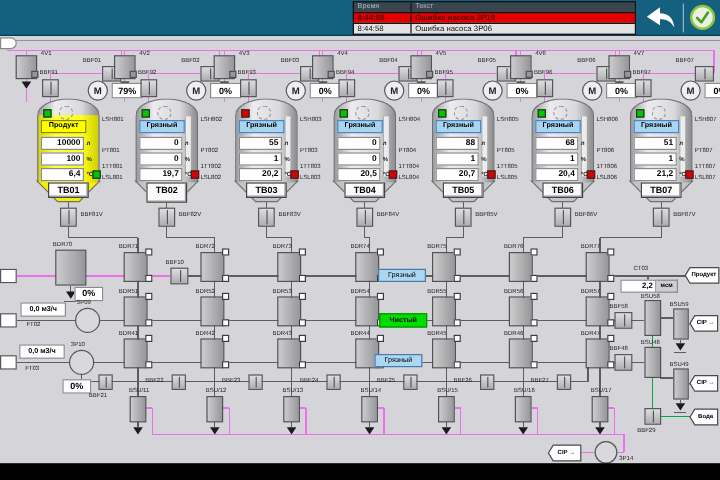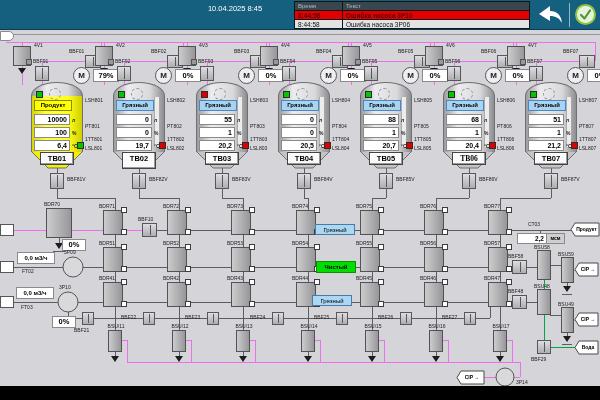--- a/index.html
+++ b/index.html
@@ -45,21 +45,20 @@
   .hot{position:absolute;cursor:pointer}
   #botbar{position:absolute;left:0;top:386px;width:600px;height:14px;background:#000;z-index:6}
   #toptab{position:absolute;left:0;top:31px;width:14px;height:10px;background:#fff;border:1px solid #8a8a8c;border-radius:0 5px 5px 0;z-index:2}
 </style>
 </head>
 <body>
 
 <div id="stage">
   <div id="hdr">
     <div id="dtblock">
-      <div class="l2">10.04.2025 8:45</div>
     </div>
     <div id="alarmtbl">
       <div class="arow ahead">
         <div class="acol-t">Время</div>
         <div class="acol-x">Текст</div>
       </div>
       <div class="arow adata" id="alarm-row-0" style="background:#E20000;color:#5C0000;font-weight:700">
         <div class="acol-t">8:44:58</div>
         <div class="acol-x">Ошибка насоса 3Р10</div>
       </div>
@@ -409,21 +408,21 @@
       <div class="unit" style="left: 484px; top: 87px; width: 10px; height: 6px; position: absolute;">л</div>
       <div class="valrow" style="left: 446px; top: 97px; width: 36px; height: 11px; position: absolute;">1</div>
       <div class="unit" style="left: 484px; top: 100px; width: 10px; height: 6px; position: absolute;">%</div>
       <div class="valrow" style="left: 446px; top: 110px; width: 36px; height: 11px; position: absolute;">20,4</div>
       <div class="unit" style="left: 484px; top: 113px; width: 12px; height: 6px; position: absolute;">°C</div>
       <div class="lbl" style="left: 497px; top: 67px; width: 26px; height: 6px; position: absolute;">LSH806</div>
       <div class="lbl" style="left: 497px; top: 93px; width: 26px; height: 6px; position: absolute;">PT806</div>
       <div class="lbl" style="left: 497px; top: 106px; width: 26px; height: 6px; position: absolute;">1TT806</div>
       <div class="sqind" style="left: 489px; top: 112px; width: 7px; height: 7px; background: rgb(221, 0, 0); position: absolute;"></div>
       <div class="lbl" style="left: 497px; top: 115px; width: 26px; height: 6px; position: absolute;">LSL806</div>
-      <div class="plate" style="left: 452px; top: 122px; width: 34px; height: 13px; position: absolute; font-family: Liberation Serif, serif;">ТВ06</div>
+      <div class="plate" style="left: 452px; top: 122px; width: 34px; height: 13px; position: absolute;">ТВ06</div>
       <div class="vbox" style="left: 462px; top: 143px; width: 14px; height: 16px; position: absolute;"></div>
       <div class="lbl" style="left: 479px; top: 146px; width: 28px; height: 6px; position: absolute;">BBF86V</div>
       <div class="blk" style="left: 507px; top: 16px; width: 18px; height: 20px; position: absolute;"></div>
       <div class="blk" style="left: 520px; top: 29px; width: 6px; height: 6px; background: rgb(152, 152, 154); position: absolute;"></div>
       <div class="lbl" style="left: 528px; top: 12px; width: 22px; height: 6px; position: absolute;">4V7</div>
       <div class="lbl" style="left: 527px; top: 28px; width: 26px; height: 6px; position: absolute;">BBF97</div>
       <div class="vbox" style="left: 529px; top: 36px; width: 14px; height: 15px; position: absolute;"></div>
       <div class="lbl" style="left: 563px; top: 18px; width: 26px; height: 6px; position: absolute;">BBF07</div>
       <div class="vbox" style="left: 579px; top: 25px; width: 16px; height: 13px; position: absolute;"></div>
       <div class="mcirc" style="left: 567px; top: 37px; width: 17px; height: 17px; position: absolute;">M</div>

